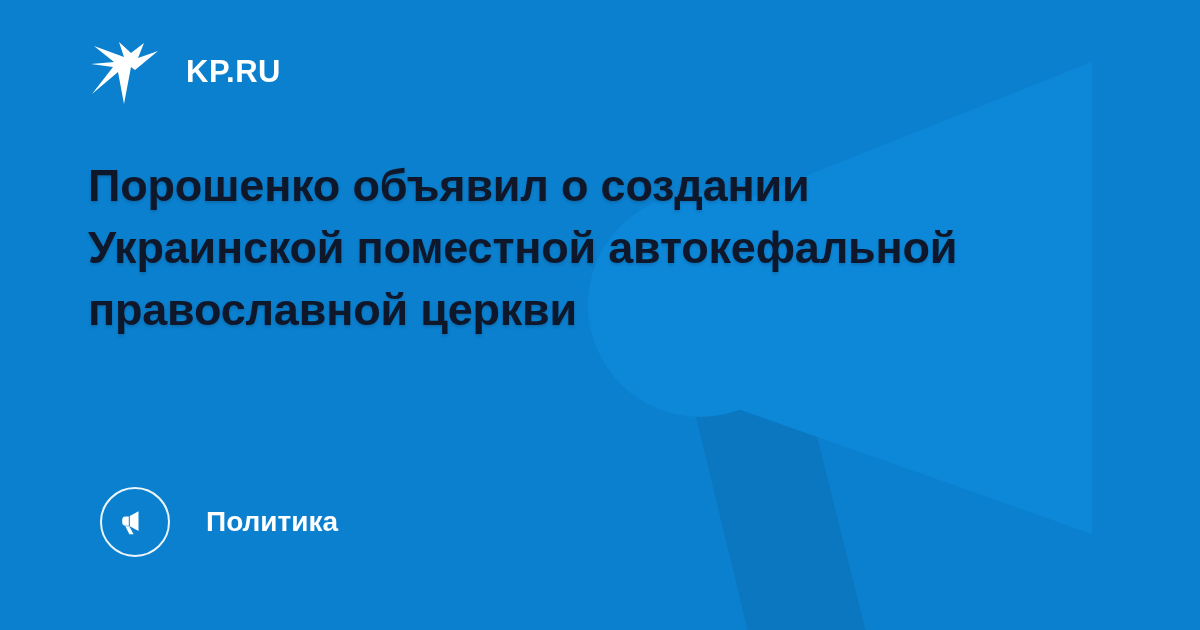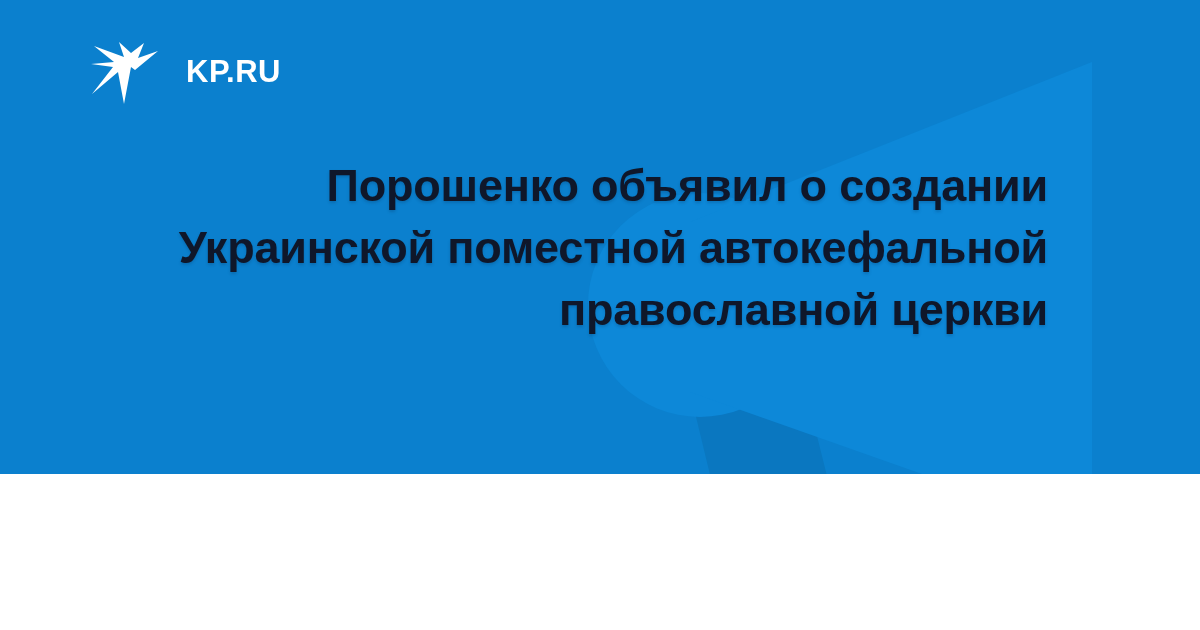--- a/index.html
+++ b/index.html
@@ -10,24 +10,23 @@
   body {
     width: 1200px;
     height: 630px;
     overflow: hidden;
     font-family: "Liberation Sans", "DejaVu Sans", sans-serif;
   }
 
   .card {
     position: relative;
     width: 1200px;
-    height: 474px;
+    height: 630px;
     background: #0b80ce;
     overflow: hidden;
-    text-align: right;
   }
 
   
   .watermark {
     position: absolute;
     inset: 0;
     width: 1200px;
     height: 630px;
     pointer-events: none;
   }
@@ -123,14 +122,25 @@
     <svg class="brand-bird" viewBox="0 0 74 74" aria-hidden="true">
       <path fill="#ffffff" d="M6 12 L36 23 L31 8 L43 19 L56 9 L50 24 L70 17
                L47 36 L43 33 L36 70 L30 38 L4 60 L25 33 L3 30
                L26 28 Z"></path>
     </svg>
     <span class="brand-name">KP.RU</span>
   </div>
 
   <h1 class="headline">Порошенко объявил о создании Украинской поместной автокефальной православной церкви</h1>
 
+  <div class="category">
+    <span class="category-badge">
+      <svg viewBox="0 0 36 36" aria-hidden="true">
+        <path fill="#ffffff" d="M21.5 7.2 L21.5 27.0 L12.8 22.2 L12.8 12.0 Z"></path>
+        <path fill="#ffffff" d="M11.8 12.6 L8.6 12.6 A3.4 3.4 0 0 0 5.2 16.0
+                 L5.2 18.3 A3.4 3.4 0 0 0 8.6 21.7 L11.8 21.7 Z"></path>
+        <path fill="#ffffff" d="M8.3 22.3 L12.3 22.3 L16.6 30.2 L12.4 30.2 Z"></path>
+      </svg>
+    </span>
+    <span class="category-label">Политика</span>
+  </div>
 
 </div>
 
 </body></html>

